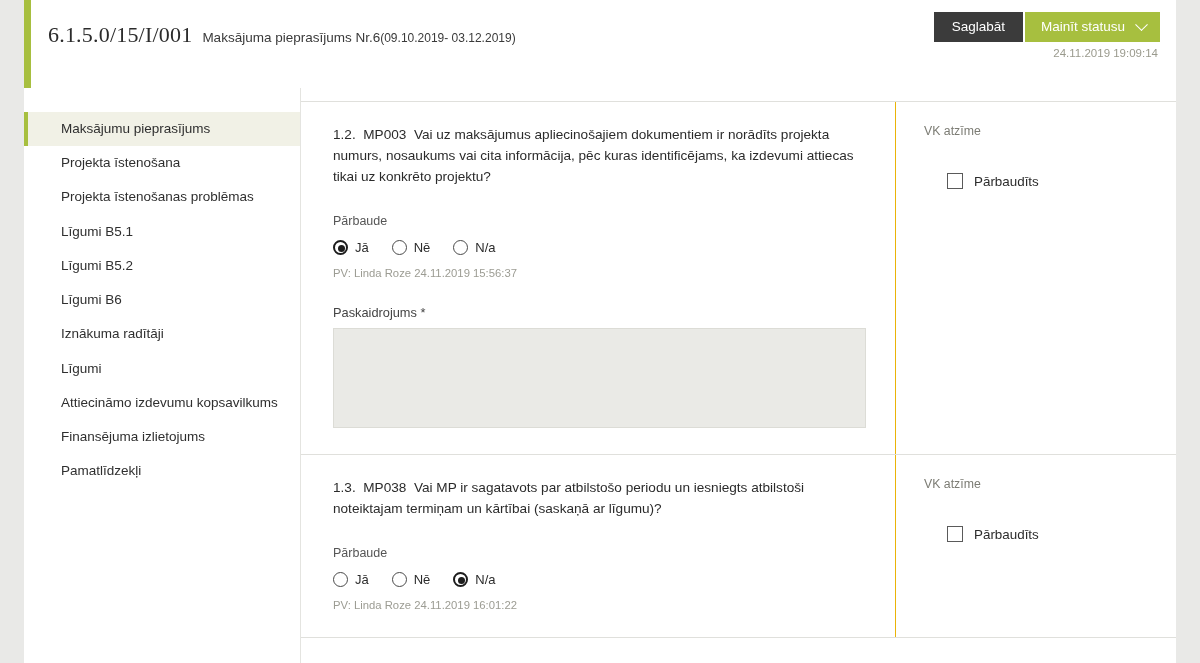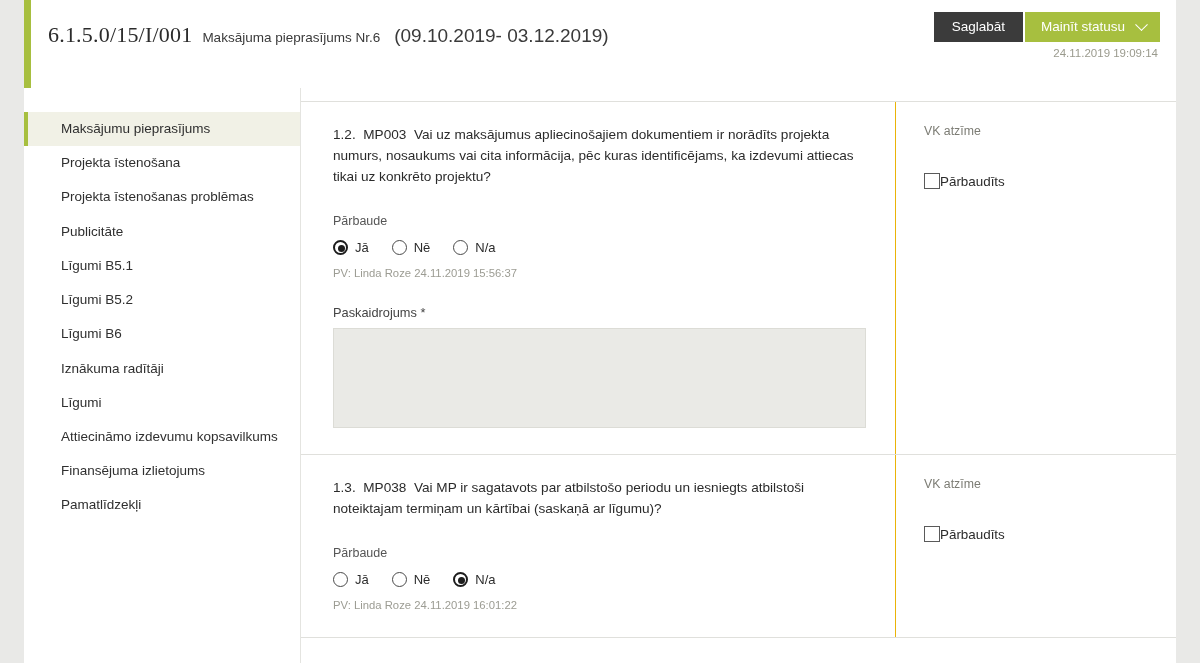--- a/index.html
+++ b/index.html
@@ -44,23 +44,22 @@
     color: #2b2b2b;
     font-family: "Liberation Serif", serif;
     letter-spacing: 0.2px;
   }
   .doc-sub {
     font-size: 13.5px;
     color: #3a3a3a;
     margin-left: 10px;
   }
   .doc-dates {
-    font-size: 19px;
+    font-size: 12px;
     color: #3a3a3a;
-    margin-left: 14px;
     text-align: center;
   }
   .header-actions {
     position: absolute;
     right: 16px; top: 12px;
     display: flex;
     align-items: stretch;
   }
   .btn-save {
     background: #3b3b3b;
@@ -210,21 +209,23 @@
     background: #eaeae6;
     border: 1px solid #dcdcd6;
   }
   .vk-label {
     font-size: 12.3px;
     color: #7c7c74;
   }
   .check-row {
     display: flex;
     align-items: center;
+    gap: 11px;
     margin-top: 35px;
+    margin-left: 23px;
   }
   .checkbox {
     width: 16px; height: 16px;
     border: 1.6px solid #5a5a5a;
     background: #fff;
     display: inline-block;
   }
   .check-label {
     font-size: 13.4px;
     color: #2b2b2b;
@@ -257,21 +258,20 @@
       <div class="header-ts">24.11.2019 19:09:14</div>
     </div>
   </div>
 
   <div class="body">
 
     <div class="sidebar">
       <div class="side-item active">Maksājumu pieprasījums</div>
       <div class="side-item">Projekta īstenošana</div>
       <div class="side-item">Projekta īstenošanas problēmas</div>
-      <div class="side-item">Publicitāte</div>
       <div class="side-item">Līgumi B5.1</div>
       <div class="side-item">Līgumi B5.2</div>
       <div class="side-item">Līgumi B6</div>
       <div class="side-item">Iznākuma radītāji</div>
       <div class="side-item">Līgumi</div>
       <div class="side-item">Attiecināmo izdevumu kopsavilkums</div>
       <div class="side-item">Finansējuma izlietojums</div>
       <div class="side-item">Pamatlīdzekļi</div>
     </div>
 

